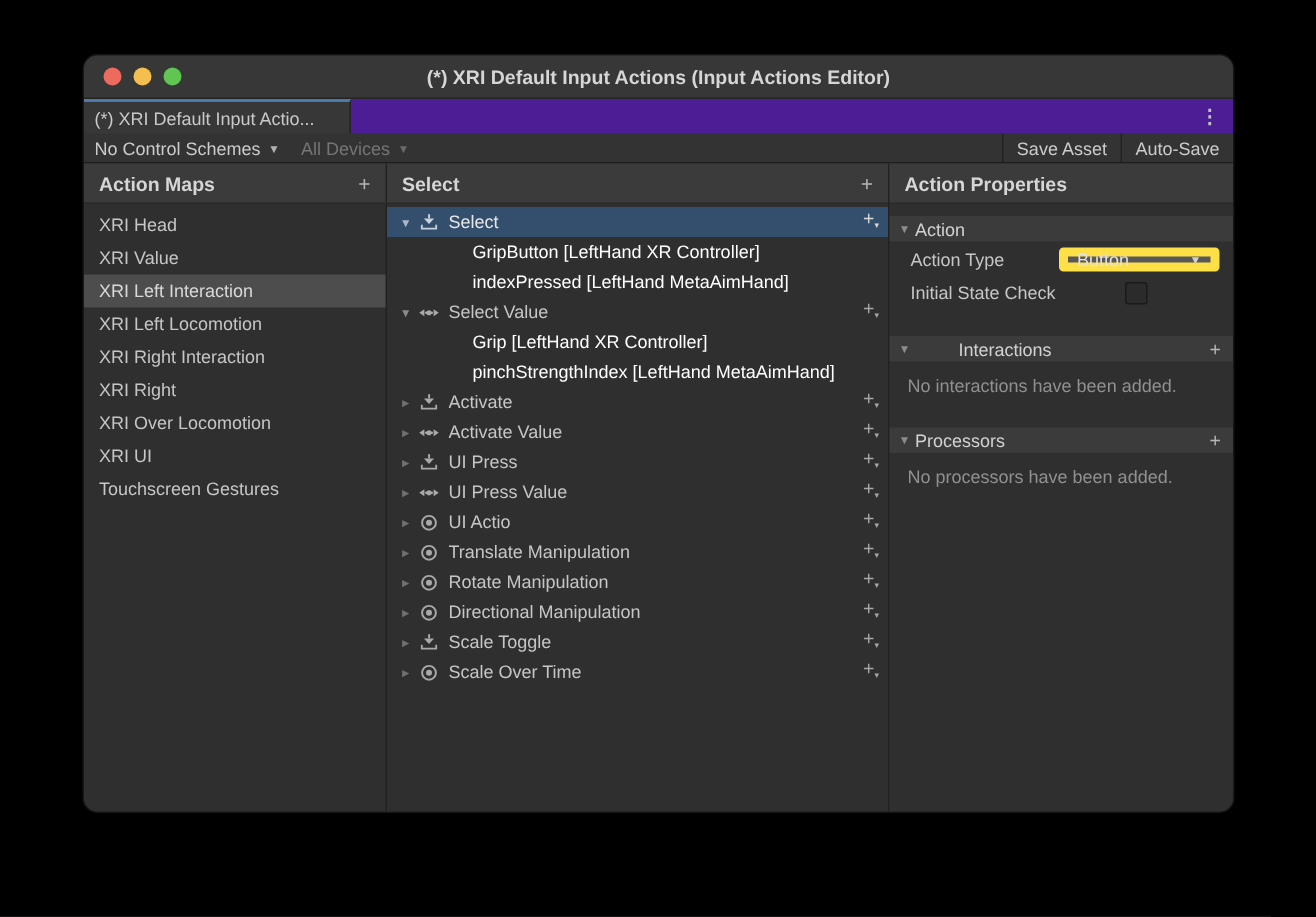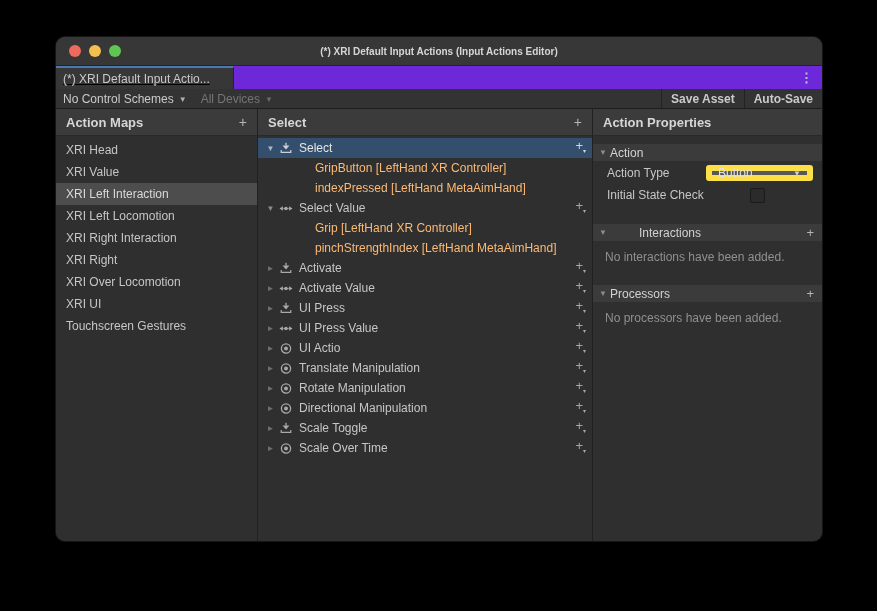--- a/index.html
+++ b/index.html
@@ -18,43 +18,43 @@
   .titlebar {
     height:28px; background:#373737; border-bottom:1px solid #242424;
     position:relative; display:flex; align-items:center; justify-content:center;
     flex:0 0 auto;
   }
   .traffic { position:absolute; left:13px; top:8px; display:flex; gap:8px; }
   .dot { width:12px; height:12px; border-radius:50%; }
   .dot.red { background:#ec6a5e; }
   .dot.yellow { background:#f4bf4f; }
   .dot.green { background:#61c554; }
-  .title { font-size:10px; font-weight:bold; color:#d6d6d6; }
-  
-  .tabbar { height:23px; background:#6d28d9; display:flex; position:relative; flex:0 0 auto;text-decoration:underline; }
+  .title { font-size:13px; font-weight:bold; color:#d6d6d6; }
+  
+  .tabbar { height:23px; background:#4c1d95; display:flex; position:relative; flex:0 0 auto; }
   .tab {
     width:178px; box-sizing:border-box; background:#373737;
     border-top:2px solid #4b79ab; border-right:1px solid #242424;
     display:flex; align-items:center; padding-left:7px;
     font-size:12px; color:#c9c9c9; white-space:nowrap; overflow:hidden;
   }
   .menu-dots {
     position:absolute; right:9px; top:0; bottom:0; display:flex; align-items:center;
     color:#c2c2c2; font-size:13px; font-weight:bold; cursor:default;
   }
   
   .toolbar {
     height:19px; background:#333333; border-bottom:1px solid #1d1d1d;
     display:flex; align-items:stretch; font-size:12px; color:#cbcbcb; flex:0 0 auto;
   }
   .tb-item { padding:0 7px; display:flex; align-items:center; gap:5px; }
   .tb-item .caret { font-size:8px; color:#b0b0b0; margin-top:1px; }
   .tb-item.disabled { color:#757575; }
   .tb-item.disabled .caret { color:#6a6a6a; }
-  .tb-right { margin-left:auto; display:flex;font-weight:bold; }
+  .tb-right { margin-left:auto; display:flex; }
   .tb-btn { padding:0 9px; border-left:1px solid #232323; display:flex; align-items:center; }
   
   .main { flex:1; display:flex; min-height:0; }
   .panel-left  { width:201px; flex:0 0 201px; border-right:1px solid #212121; background:#2f2f2f; }
   .panel-mid   { width:334px; flex:0 0 334px; border-right:1px solid #212121; background:#2f2f2f; }
   .panel-right { flex:1; background:#2f2f2f; }
   .panel-header {
     height:27px; box-sizing:border-box; background:#3b3b3b; border-bottom:1px solid #292929;
     display:flex; align-items:center; padding:0 10px;
     font-size:13px; font-weight:bold; color:#d6d6d6;
@@ -71,21 +71,21 @@
   .tri { flex:0 0 13px; width:13px; text-align:center; font-size:8px; color:#8b8b8b; cursor:default; }
   .tri.expanded::before { content:"▼"; }
   .tri.collapsed::before { content:"►"; color:#707070; }
   .selected .tri.expanded::before { color:#a9b8c9; }
   .type-icon { flex:0 0 14px; width:14px; height:13px; margin:0 6px 0 2px; }
   .type-icon svg { display:block; }
   .action-label { flex:1; white-space:nowrap; overflow:hidden; }
   .add-binding { display:flex; align-items:flex-start; color:#a6a6a6; font-size:13px; line-height:13px; cursor:default; }
   .selected .add-binding { color:#d6d6d6; }
   .add-binding::after { content:"▾"; font-size:6px; margin-top:6px; margin-left:0px; }
-  .binding-row { height:20px; display:flex; align-items:center; padding-left:57px; font-size:12px; color:#fdba74; white-space:nowrap; }
+  .binding-row { height:20px; display:flex; align-items:center; padding-left:57px; font-size:12px; color:#ffffff; white-space:nowrap; }
   
   .props-content { padding-top:4px; }
   .section-bar {
     height:17px; background:#3b3b3b; display:flex; align-items:center;
     padding:0 8px 0 3px; font-size:12px; color:#d2d2d2;
   }
   .section-bar .tri { flex:0 0 14px; }
   .section-bar .plus { margin-left:auto; color:#b6b6b6; font-size:13px; cursor:default; }
   .bar-action { margin-top:4px; }
   .bar-interactions { margin-top:19px;gap:29px; }

